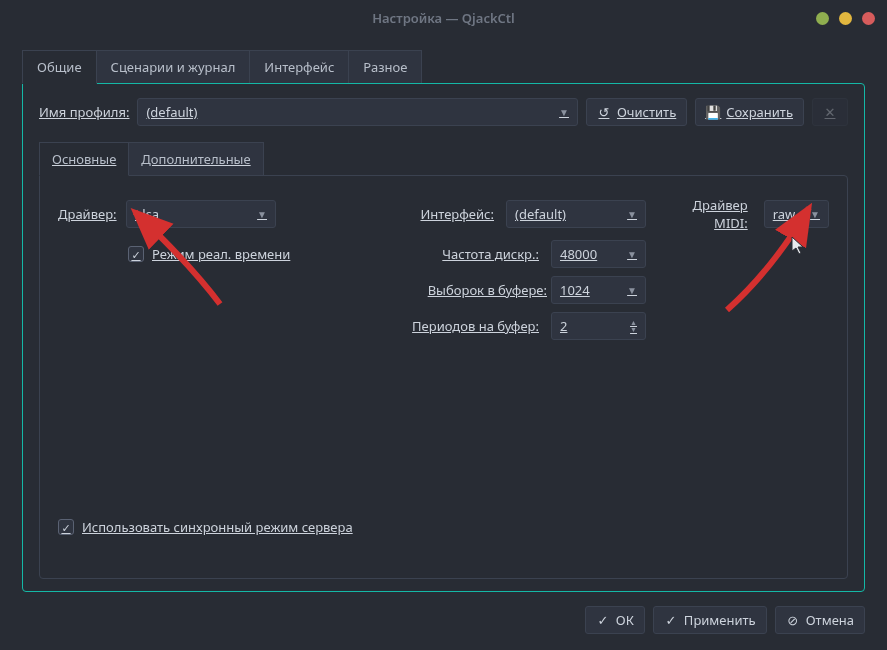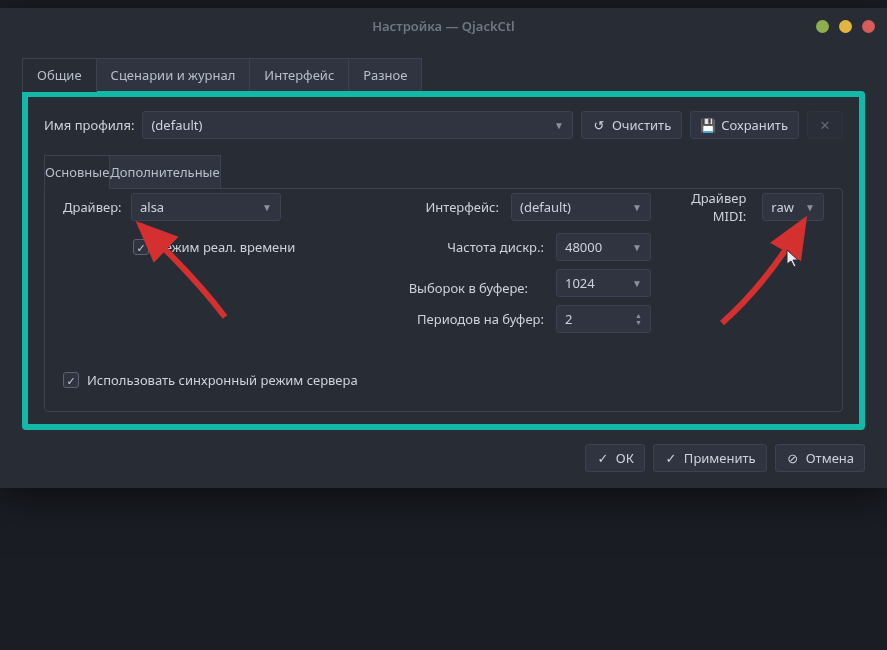--- a/index.html
+++ b/index.html
@@ -1,38 +1,38 @@
 <!DOCTYPE html>
 <html><head>
 <meta charset="utf-8">
 <style>
   * { box-sizing: border-box; margin: 0; padding: 0; font-family: "Segoe UI", "Noto Sans", sans-serif; }
   body { background: #1a1d24; color: #cdd3dc; font-size: 13px; width: 887px; height: 650px; overflow: hidden; }
-  .window { width: 887px; height: 480px; background: #282c34; border-radius: 0; display: flex; flex-direction: column; box-shadow: 0 8px 40px rgba(0,0,0,0.6); margin-top: 8px; }
+  .window { width: 887px; height: 650px; background: #282c34; border-radius: 0; display: flex; flex-direction: column; box-shadow: 0 8px 40px rgba(0,0,0,0.6); }
   .titlebar { height: 36px; display: flex; align-items: center; justify-content: center; position: relative; color: #6f7683; font-size: 13px; font-weight: 600; }
   .traffic { position: absolute; right: 12px; display: flex; gap: 10px; }
   .traffic span { width: 13px; height: 13px; border-radius: 50%; display: inline-block; }
   .content { flex: 1; padding: 14px 22px 16px 22px; display: flex; flex-direction: column; }
   .tabs { display: flex; }
   .tab { padding: 7px 14px; border: 1px solid #3b4250; background: #2f3440; color: #b8bfca; cursor: pointer; border-bottom: none; }
   .tab.active { background: #282c34; border-bottom: 1px solid #282c34; position: relative; z-index: 2; }
   .tab:not(:first-child) { border-left: none; }
-  .tab-body { border: 6px solid #14b8a6; flex: 1; margin-top: -1px; padding: 14px 16px 12px 16px; display: flex; flex-direction: column; border-radius: 0 4px 4px 4px; }
+  .tab-body { border: 1px solid #14b8a6; flex: 1; margin-top: -1px; padding: 14px 16px 12px 16px; display: flex; flex-direction: column; border-radius: 0 4px 4px 4px; text-decoration: underline; }
   .row { display: flex; align-items: center; gap: 8px; margin-bottom: 14px; }
   .label { color: #cdd3dc; }
   .combo, .spin { background: #2f3440; border: 1px solid #3b4250; border-radius: 3px; height: 28px; display: flex; align-items: center; padding: 0 8px; color: #cdd3dc; }
   .combo { justify-content: space-between; }
   .combo .chev { font-size: 10px; color: #8a919e; margin-left: 8px; }
   .btn { background: #2f3440; border: 1px solid #3b4250; border-radius: 3px; height: 28px; padding: 0 10px; display: flex; align-items: center; gap: 6px; color: #cdd3dc; cursor: pointer; }
   .btn.disabled { opacity: 0.35; }
   .subtabs { display: flex; margin-top: 2px; }
-  .subtab { padding: 7px 0; border: 1px solid #3b4250; background: #2f3440; color: #b8bfca; cursor: pointer; border-bottom: none; }
+  .subtab { padding: 7px 12px; border: 1px solid #3b4250; background: #2f3440; color: #b8bfca; cursor: pointer; border-bottom: none; }
   .subtab.active { background: #282c34; border-bottom: 1px solid #282c34; position: relative; z-index: 2; }
   .subtab:not(:first-child) { border-left: none; }
-  .subpanel { border: 1px solid #3b4250; margin-top: -1px; flex: 1; padding: 0 18px; display: flex; flex-direction: column; border-radius: 0 4px 4px 4px; position: relative; }
+  .subpanel { border: 1px solid #3b4250; margin-top: -1px; flex: 1; padding: 20px 18px; display: flex; flex-direction: column; border-radius: 0 4px 4px 4px; position: relative; }
   .grid { display: grid; grid-template-columns: 260px 310px 1fr; gap: 8px 18px; align-items: center; }
   .rlabel { text-align: right; padding-right: 4px; }
   .check { display: flex; align-items: center; gap: 8px; }
   .checkbox { width: 16px; height: 16px; border: 1px solid #5a6273; border-radius: 3px; display: flex; align-items: center; justify-content: center; font-size: 11px; color: #cdd3dc; background: #2f3440; }
   .checkbox.checked::after { content: "✓"; }
   .spin { justify-content: space-between; }
   .spin .arrows { display: flex; flex-direction: column; font-size: 7px; line-height: 7px; color: #8a919e; }
   .spacer { flex: 1; }
   .bottom-row { display: flex; justify-content: space-between; align-items: center; margin-top: 10px; }
   .dialog-buttons { display: flex; gap: 8px; justify-content: flex-end; padding-top: 14px; }
@@ -118,21 +118,21 @@
           <div style="display:flex;align-items:center;gap:8px;">
             <span class="rlabel" style="flex:1">Частота дискр.:</span>
             <div class="combo" style="width:95px">
               <span>48000</span>
               <span class="chev">▼</span>
             </div>
           </div>
           <div></div>
 
           <div></div>
-          <div style="display:flex;align-items:flex-end;gap:24px;">
+          <div style="display:flex;align-items:center;gap:0;">
             <span class="rlabel" style="flex:1">Выборок в буфере:</span>
             <div class="combo" style="width:95px">
               <span>1024</span>
               <span class="chev">▼</span>
             </div>
           </div>
           <div></div>
 
           <div></div>
           <div style="display:flex;align-items:center;gap:8px;">

